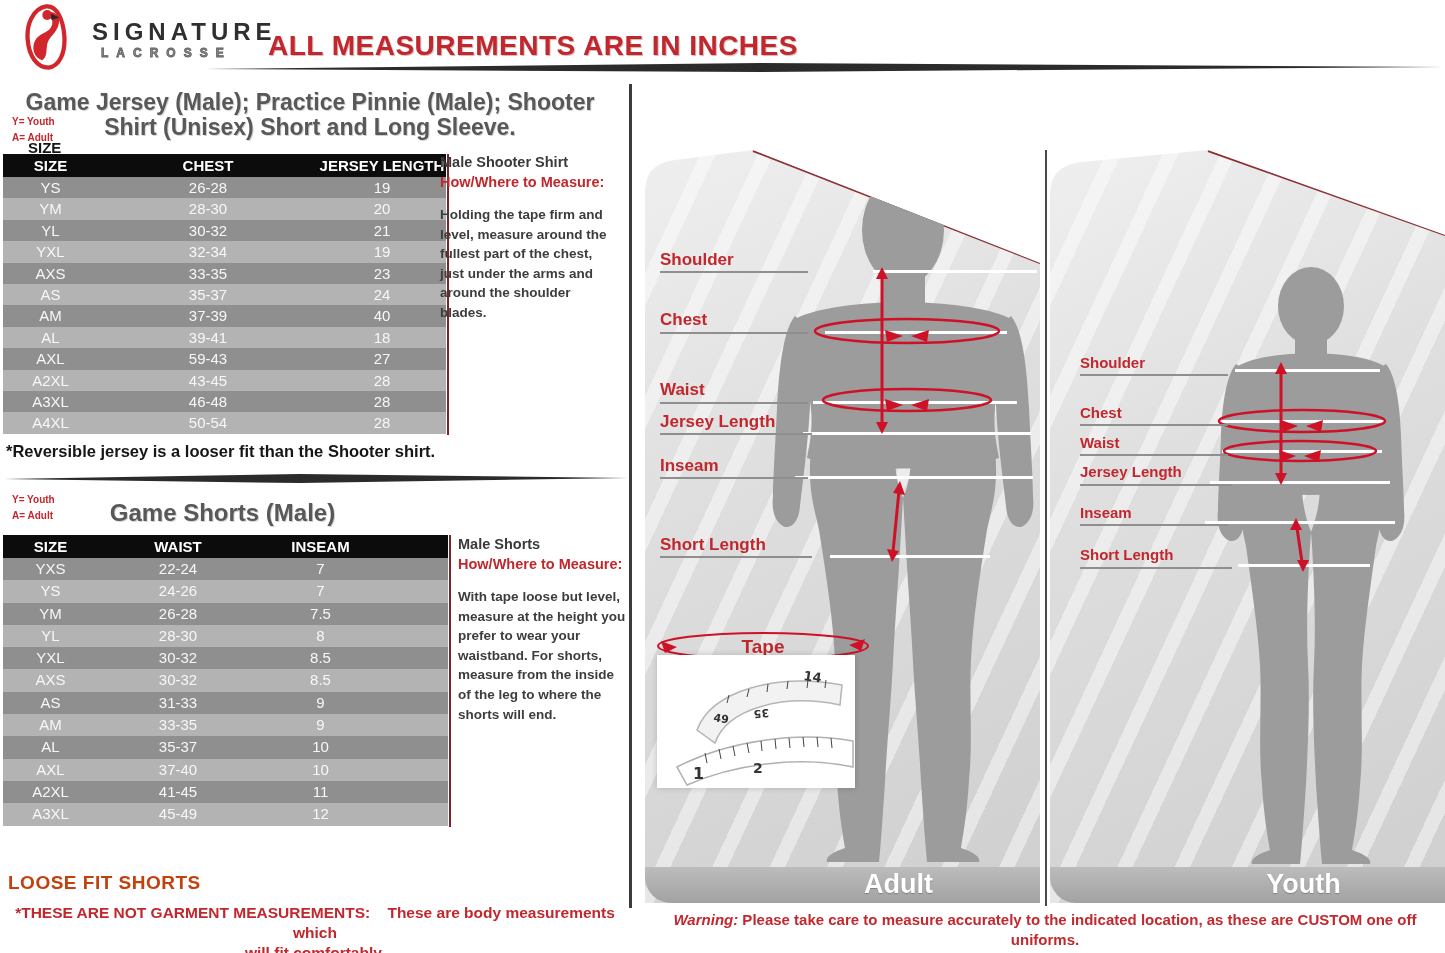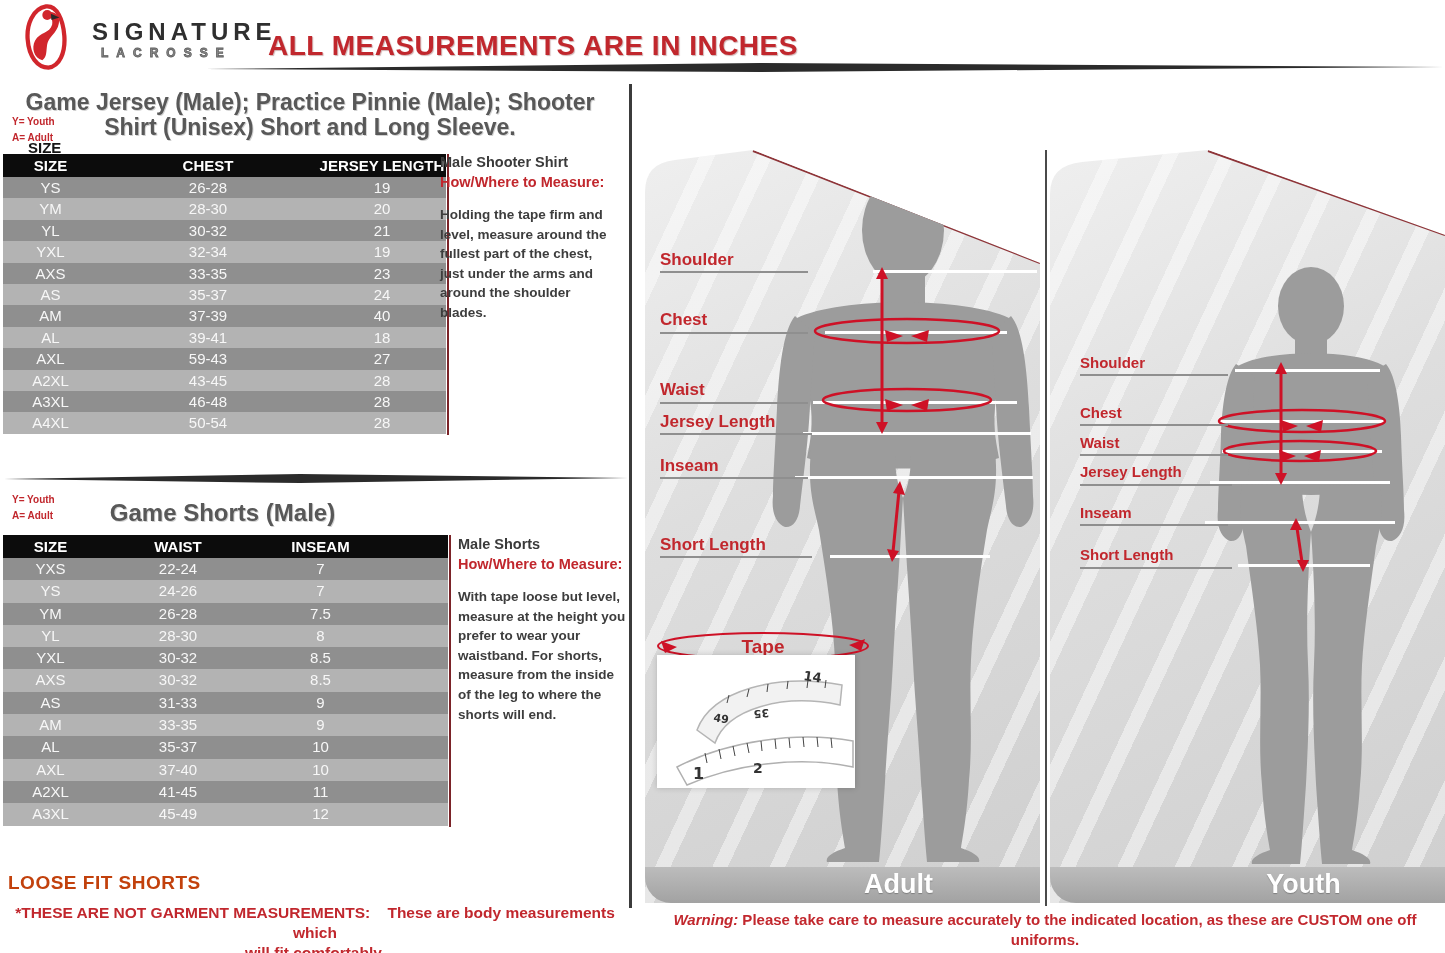--- a/index.html
+++ b/index.html
@@ -162,20 +162,21 @@
         </div>
         <div class="trow light">
           <div class="tcell">A4XL</div>
           <div class="tcell">50-54</div>
           <div class="tcell">28</div>
         </div>
       </div>
   </div>
   <div class="table-edge" style="left:447px;top:154px;width:2px;height:281px;"></div>
 
+  <div class="abs note-black" style="left:6px;top:442px;">*Reversible jersey is a looser fit than the Shooter shirt.</div>
 
   <div class="abs howto" style="left:440px;top:153px;">
     <div class="h-t">Male Shooter Shirt</div>
     <div class="h-r">How/Where to Measure:</div>
     <p>Holding the tape firm and level, measure around the fullest part of the chest, just under the arms and around the shoulder blades.</p>
   </div>
 
   <svg class="abs" style="left:0;top:473px;" width="632" height="12">
     <polygon points="4,6 300,1 628,5 300,10" fill="#2b2b2b"></polygon>
   </svg>

